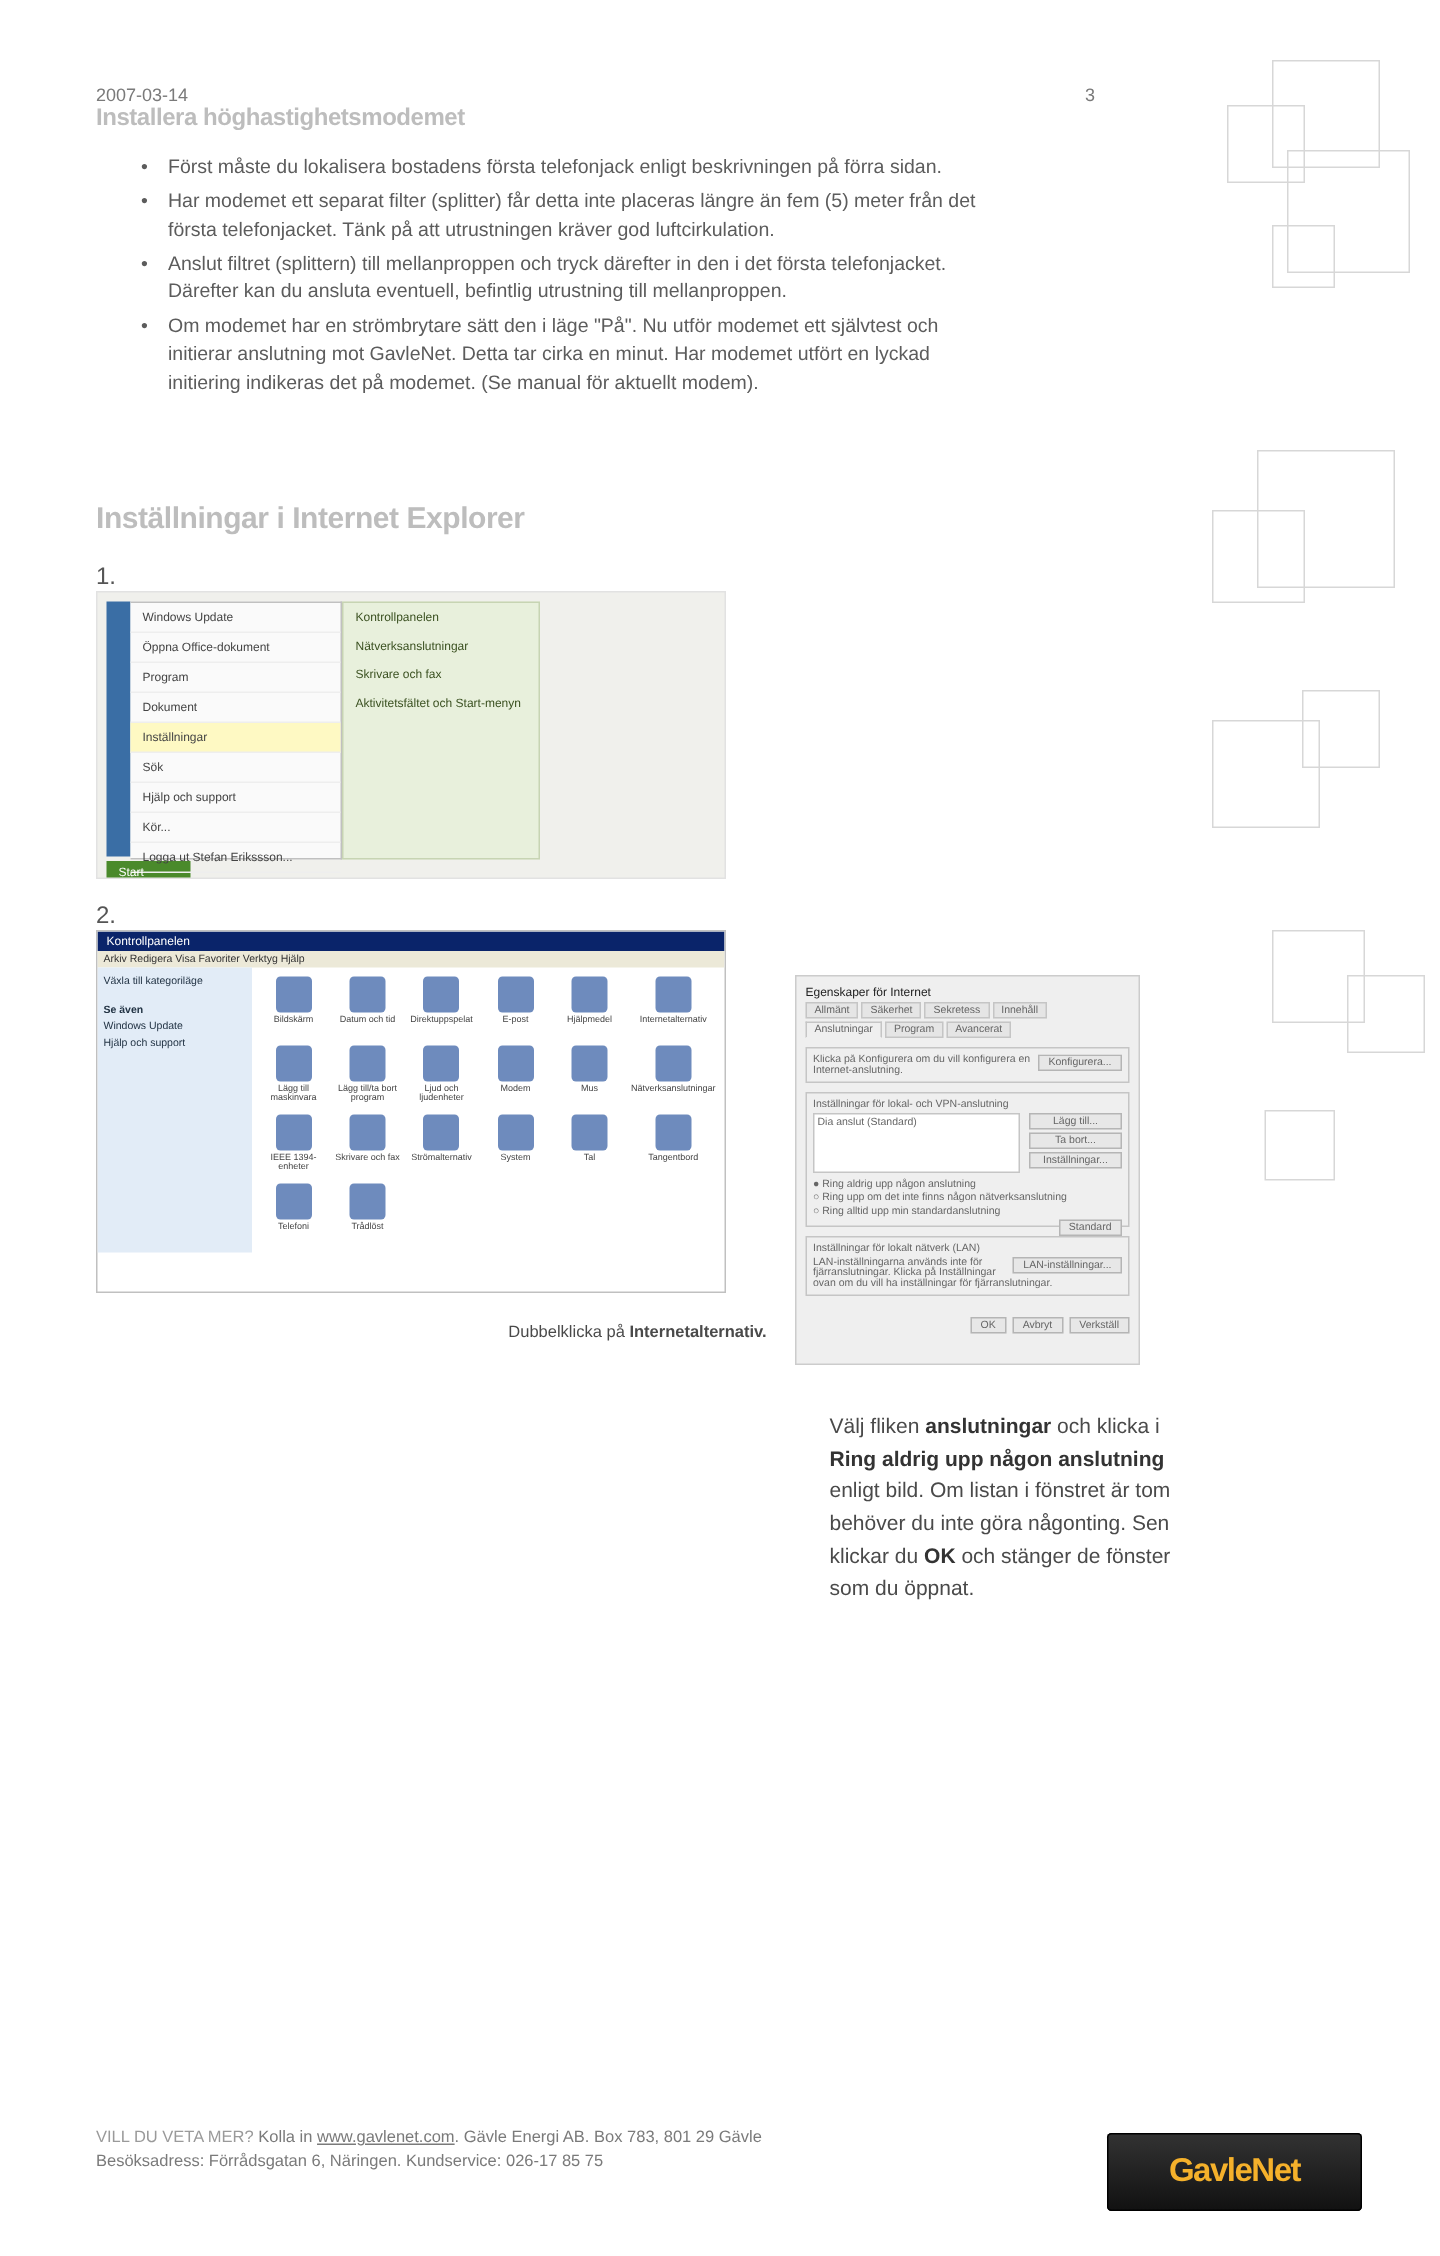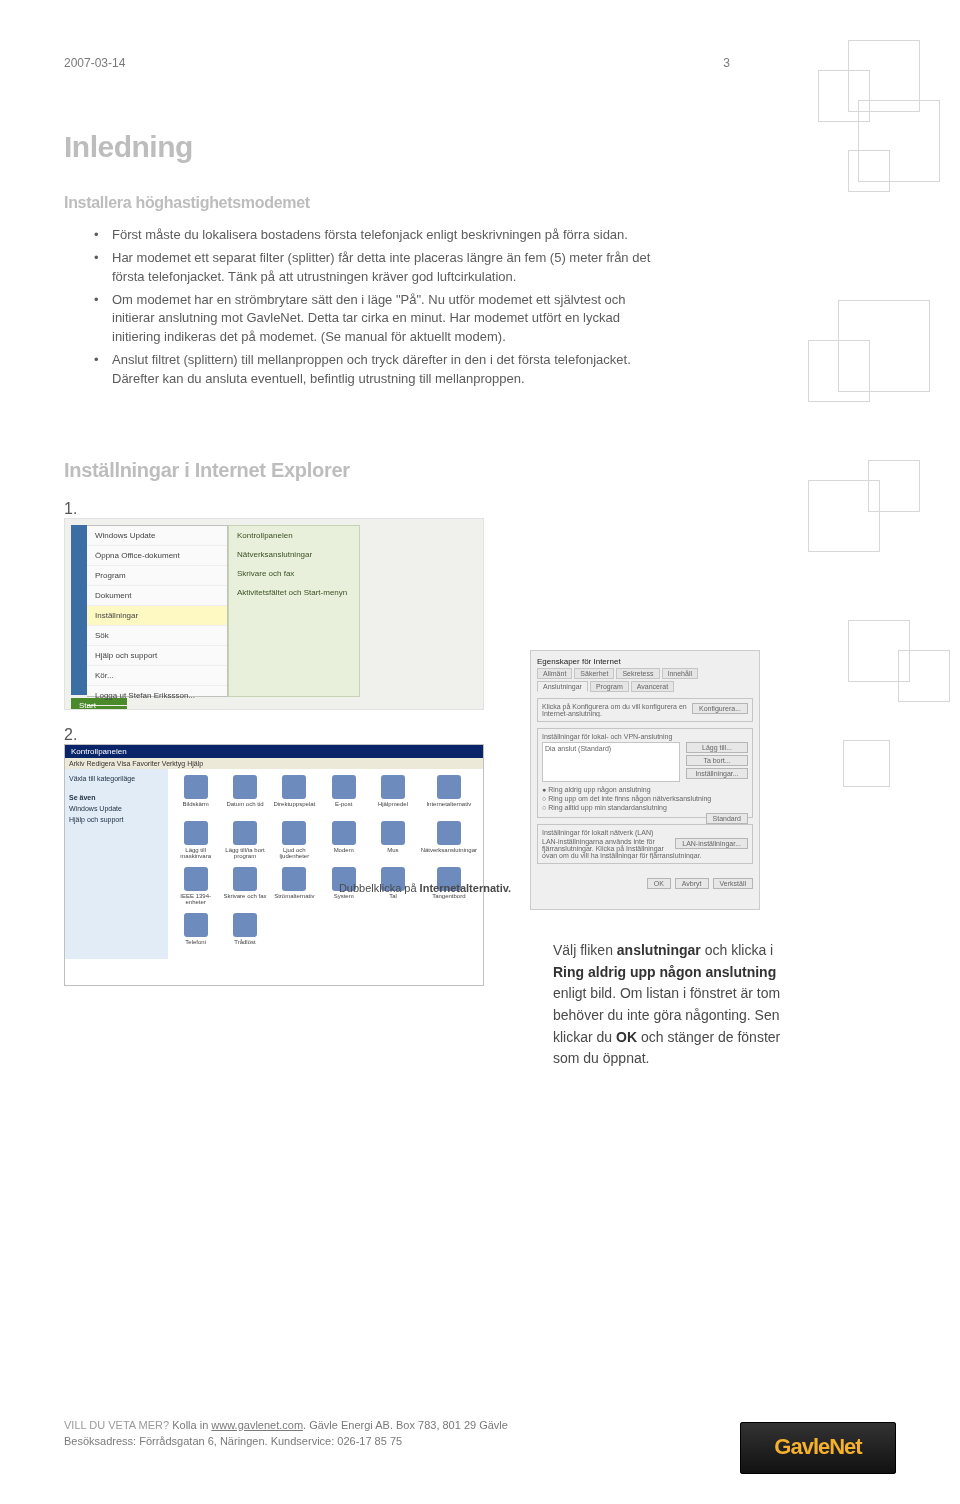--- a/index.html
+++ b/index.html
@@ -20,24 +20,24 @@
   .panel-inner{padding:6px;font-size:8px;color:#6b6b6b;}
   .captioncol{width:200px;font-size:11px;line-height:1.5;color:#4a4a4a;}
   .dialog{border:1px solid #ccc;background:#efefef;width:230px;height:260px;font-size:8px;color:#666;position:relative;padding:6px;box-sizing:border-box;}
   .dialog .tabs{display:flex;gap:2px;margin-bottom:6px;}
   .dialog .tabs span{background:#e5e5e5;border:1px solid #c5c5c5;padding:1px 5px;font-size:7px;}
   .dialog .group{border:1px solid #c5c5c5;padding:4px;margin-bottom:6px;font-size:7px;}
   .dialog .btn{border:1px solid #b5b5b5;background:#e7e7e7;padding:1px 6px;font-size:7px;display:inline-block;float:right;margin-left:4px;}
   .dialog .btnrow{clear:both;text-align:right;padding-top:8px;}
   .cap2{margin-top:30px;font-size:14px;line-height:1.55;color:#4a4a4a;width:230px;margin-left:23px;}
   .cap2 b{color:#333;}
-  .footer{position:absolute;bottom:30px;left:64px;right:64px;height:56px;}
+  .footer{position:absolute;bottom:30px;left:64px;right:52px;height:56px;}
   .footertxt{font-size:11px;color:#7a7a7a;line-height:1.45;}
   .footertxt .link{color:#7a7a7a;text-decoration:underline;}
-  .logo{position:absolute;right:0;bottom:0;width:156px;height:52px;background:linear-gradient(#333,#111);border-radius:3px;color:#f5b12b;font-family:Arial Black, Arial, sans-serif;font-weight:900;font-size:22px;text-align:center;line-height:50px;letter-spacing:-1px;box-shadow:inset 0 0 0 1px #000;}
+  .logo{position:absolute;right:0;bottom:0;width:170px;height:52px;background:linear-gradient(#333,#111);border-radius:3px;color:#f5b12b;font-family:Arial Black, Arial, sans-serif;font-weight:900;font-size:22px;text-align:center;line-height:50px;letter-spacing:-1px;box-shadow:inset 0 0 0 1px #000;}
   .startmenu{display:flex;}
   .sm-left{background:#3a6ea5;width:16px;height:170px;}
   .sm-main{background:#fafafa;width:140px;height:170px;border:1px solid #c0c0c0;border-left:none;}
   .sm-main .row{padding:5px 8px;border-bottom:1px solid #eee;font-size:8px;color:#444;}
   .sm-right{background:#e8f0dc;width:130px;height:170px;border:1px solid #c7d4b3;}
   .sm-right .row{padding:5px 8px;font-size:8px;color:#3a5020;}
   .sm-start{background:#4a8a2b;color:#fff;font-size:8px;padding:3px 8px;width:40px;margin-top:1px;}
   .cpanel{background:#fff;border:1px solid #c0c0c0;}
   .cpanel .titlebar{background:#0a246a;color:#fff;font-size:8px;padding:2px 6px;}
   .cpanel .menubar{background:#ece9d8;font-size:7px;color:#333;padding:2px 4px;}
@@ -66,28 +66,27 @@
     <div class="sq" style="top:110px;right:70px;width:40px;height:40px;"></div>
     <div class="sq" style="top:260px;right:30px;width:90px;height:90px;"></div>
     <div class="sq" style="top:300px;right:90px;width:60px;height:60px;"></div>
     <div class="sq" style="top:420px;right:40px;width:50px;height:50px;"></div>
     <div class="sq" style="top:440px;right:80px;width:70px;height:70px;"></div>
     <div class="sq" style="top:580px;right:50px;width:60px;height:60px;"></div>
     <div class="sq" style="top:610px;right:10px;width:50px;height:50px;"></div>
     <div class="sq" style="top:700px;right:70px;width:45px;height:45px;"></div>
   </div>
 
-  <h1 class="h1">Inledning</h1>
 
   <h2 class="h2">Installera höghastighetsmodemet</h2>
   <ul class="bullets">
     <li>Först måste du lokalisera bostadens första telefonjack enligt beskrivningen på förra sidan.</li>
     <li>Har modemet ett separat filter (splitter) får detta inte placeras längre än fem (5) meter från det första telefonjacket. Tänk på att utrustningen kräver god luftcirkulation.</li>
+    <li>Anslut filtret (splittern) till mellanproppen och tryck därefter in den i det första telefonjacket. Därefter kan du ansluta eventuell, befintlig utrustning till mellanproppen.</li>
     <li>Om modemet har en strömbrytare sätt den i läge "På". Nu utför modemet ett självtest och initierar anslutning mot GavleNet. Detta tar cirka en minut. Har modemet utfört en lyckad initiering indikeras det på modemet. (Se manual för aktuellt modem).</li>
-    <li>Anslut filtret (splittern) till mellanproppen och tryck därefter in den i det första telefonjacket. Därefter kan du ansluta eventuell, befintlig utrustning till mellanproppen.</li>
   </ul>
 
   <h2 class="h2b">Inställningar i Internet Explorer</h2>
 
   <div class="shots">
 
     <div class="leftcol">
 
       <div style="position:relative;">
         <div class="num" style="top:0;left:0;">1.</div>

